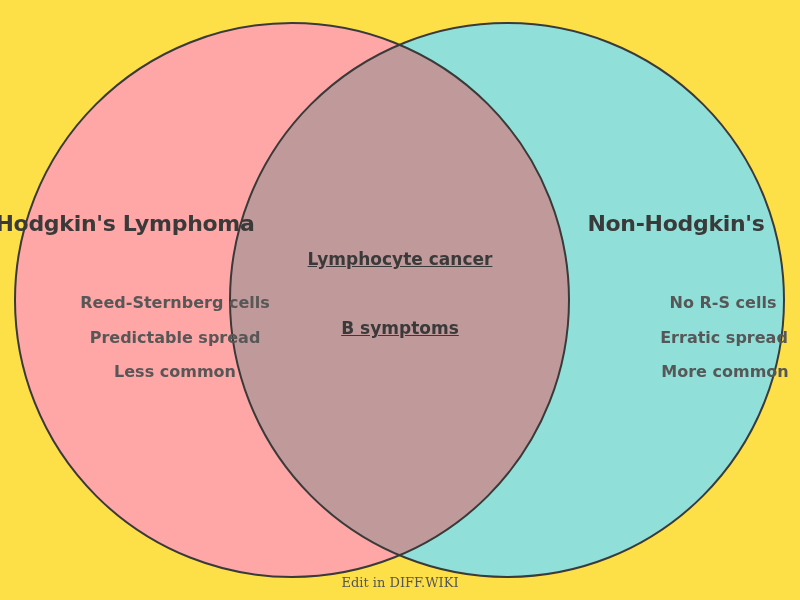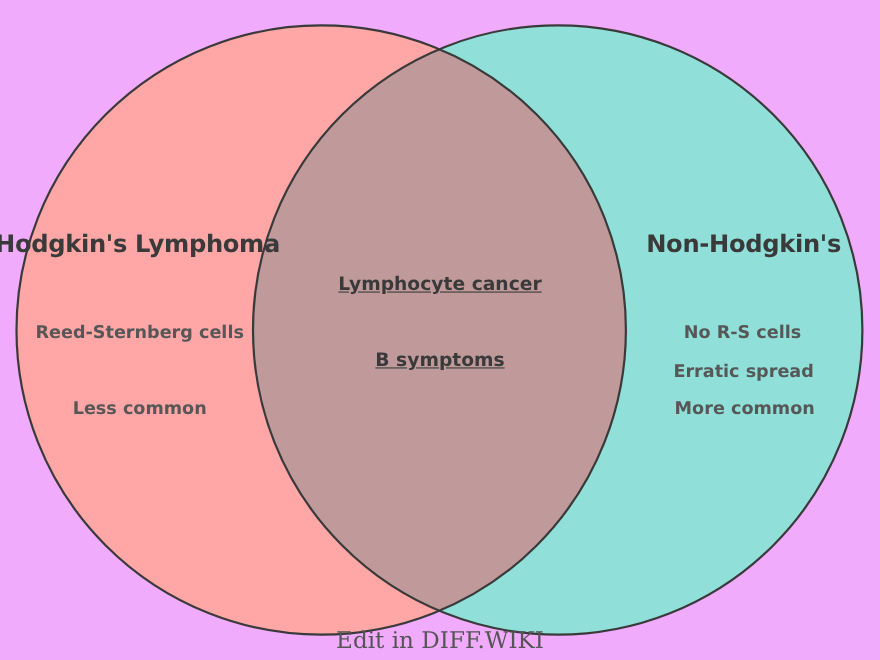--- a/index.html
+++ b/index.html
@@ -1,21 +1,21 @@
 <!DOCTYPE html>
 <html><head>
 <meta charset="utf-8">
 <style>
   * { margin: 0; padding: 0; box-sizing: border-box; }
   html, body { background: #ffffff; }
   .stage {
     position: relative;
     width: 800px;
     height: 600px;
-    background: #f0abfc;
+    background: #fde047;
     overflow: hidden;
     font-family: "DejaVu Sans", sans-serif;
   }
   .venn-svg {
     position: absolute;
     left: 0; top: 0;
     width: 800px; height: 600px;
   }
   .label {
     position: absolute;
@@ -25,34 +25,35 @@
     text-align: center;
   }
   .set-title {
     font-size: 22px;
     color: #3a3a3a;
     letter-spacing: -0.3px;
   }
   .side-item {
     font-size: 16px;
     color: #575757;
+    margin-left: 48px;
   }
   .center-item {
     font-size: 17px;
     color: #3a3a3a;
     text-decoration: underline;
   }
   .footer-link {
     position: absolute;
     left: 400px;
     top: 582px;
     transform: translate(-50%, -50%);
     font-family: "DejaVu Serif", serif;
     font-weight: normal;
-    font-size: 21px;
+    font-size: 13px;
     color: #555555;
     white-space: nowrap;
     cursor: pointer;
     text-decoration: none;
   }
 </style>
 </head>
 <body>
 
 <div class="stage">
@@ -62,20 +63,21 @@
     <circle cx="292" cy="300" r="277" fill="#FFA6A6"></circle>
     <circle cx="507" cy="300" r="277" fill="#90E0D9"></circle>
     <path d="M 399.5 44.71 A 277 277 0 0 1 399.5 555.29 A 277 277 0 0 1 399.5 44.71 Z" fill="#C09A9B"></path>
 
     <circle cx="292" cy="300" r="277" fill="none" stroke-width="2" stroke="#3A3A3A"></circle>
     <circle cx="507" cy="300" r="277" fill="none" stroke-width="2" stroke="#3A3A3A"></circle>
   </svg>
 
   <div class="label set-title" style="left:125px; top:223px;">Hodgkin's Lymphoma</div>
   <div class="label side-item" style="left:127px; top:302px;">Reed-Sternberg cells</div>
+  <div class="label side-item" style="left:127px; top:337px;">Predictable spread</div>
   <div class="label side-item" style="left:127px; top:371px;">Less common</div>
 
   <div class="label side-item" style="left:675px; top:302px;">No R-S cells</div>
   <div class="label set-title" style="left:676px; top:223px;">Non-Hodgkin's</div>
   <div class="label side-item" style="left:677px; top:371px;">More common</div>
   <div class="label side-item" style="left:676px; top:337px;">Erratic spread</div>
 
   <div class="label center-item" style="left:400px; top:259px;">Lymphocyte cancer</div>
   <div class="label center-item" style="left:400px; top:328px;">B symptoms</div>
 

